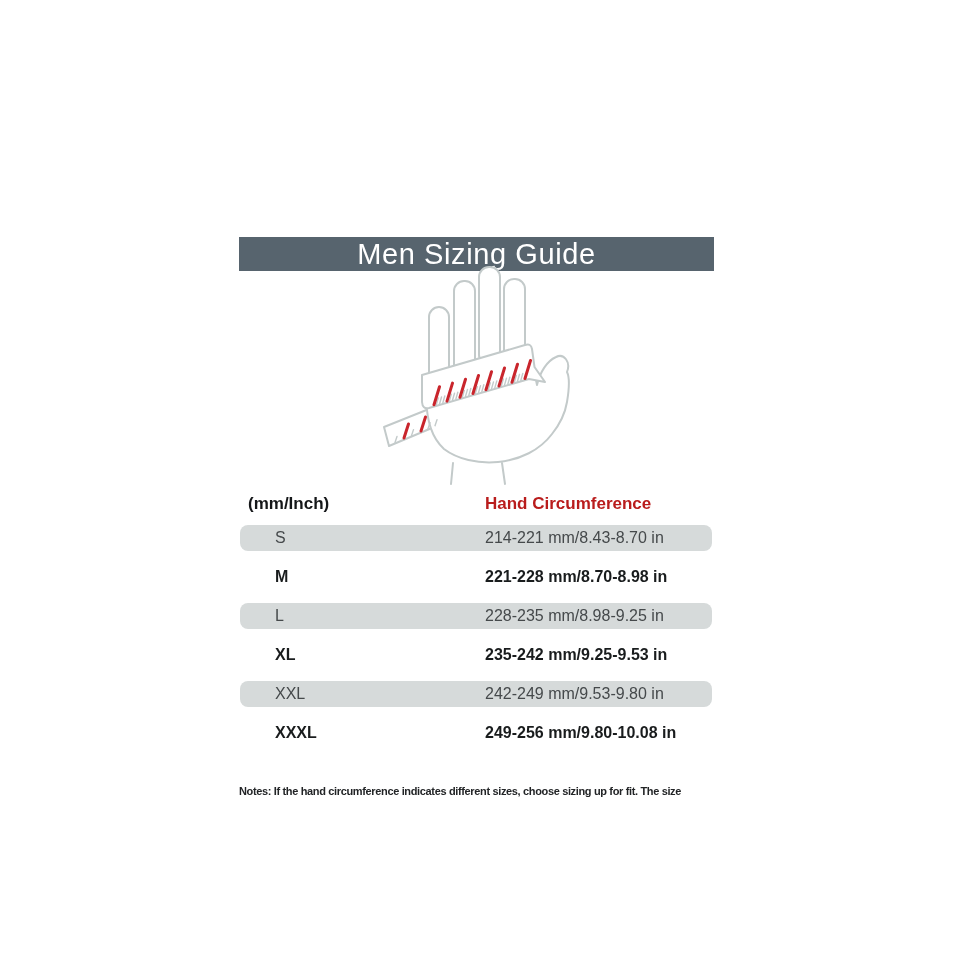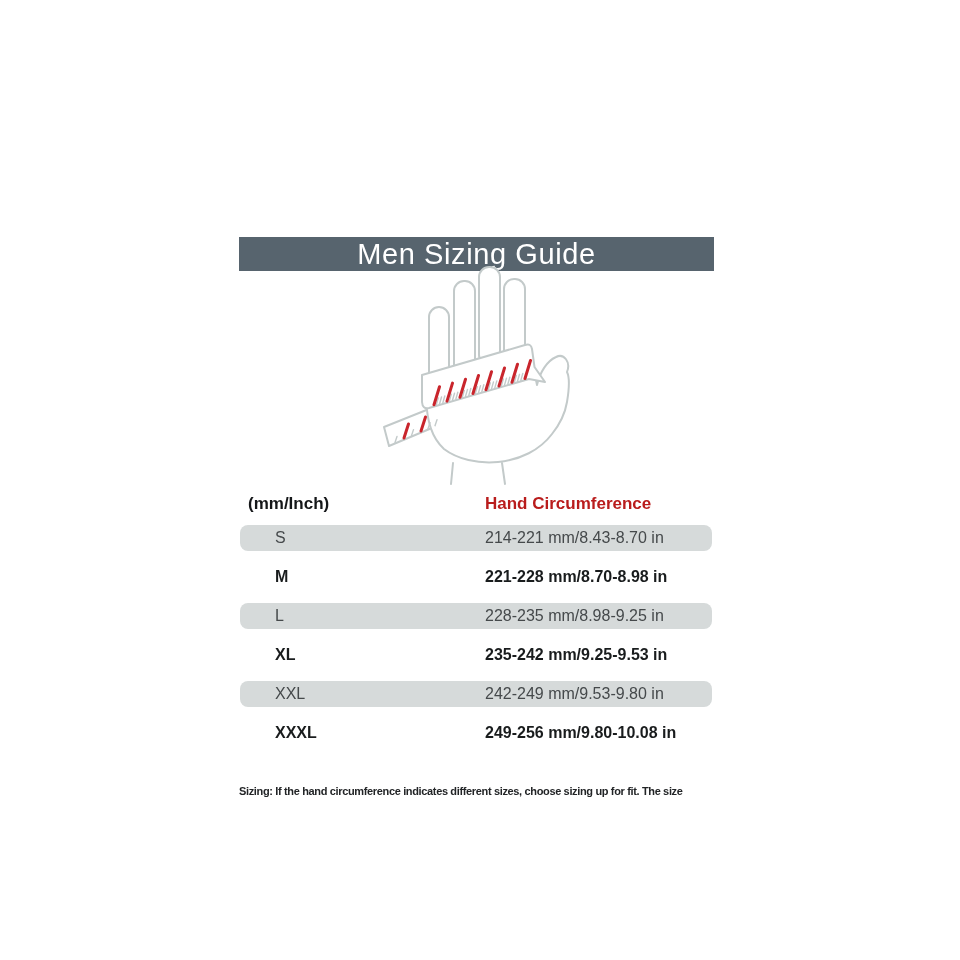--- a/index.html
+++ b/index.html
@@ -124,16 +124,16 @@
       <span class="cell-size">XXL</span>
       <span class="cell-range">242-249 mm/9.53-9.80 in</span>
     </div>
     <div class="trow plain">
       <span class="cell-size">XXXL</span>
       <span class="cell-range">249-256 mm/9.80-10.08 in</span>
     </div>
   </div>
 
   <div class="notes">
-    <div>Sizing: If the hand circumference indicates different sizes, choose sizing up for fit. The size</div>
+    <div>Notes: If the hand circumference indicates different sizes, choose sizing up for fit. The size</div>
   </div>
 
 </div>
 
 </body></html>

